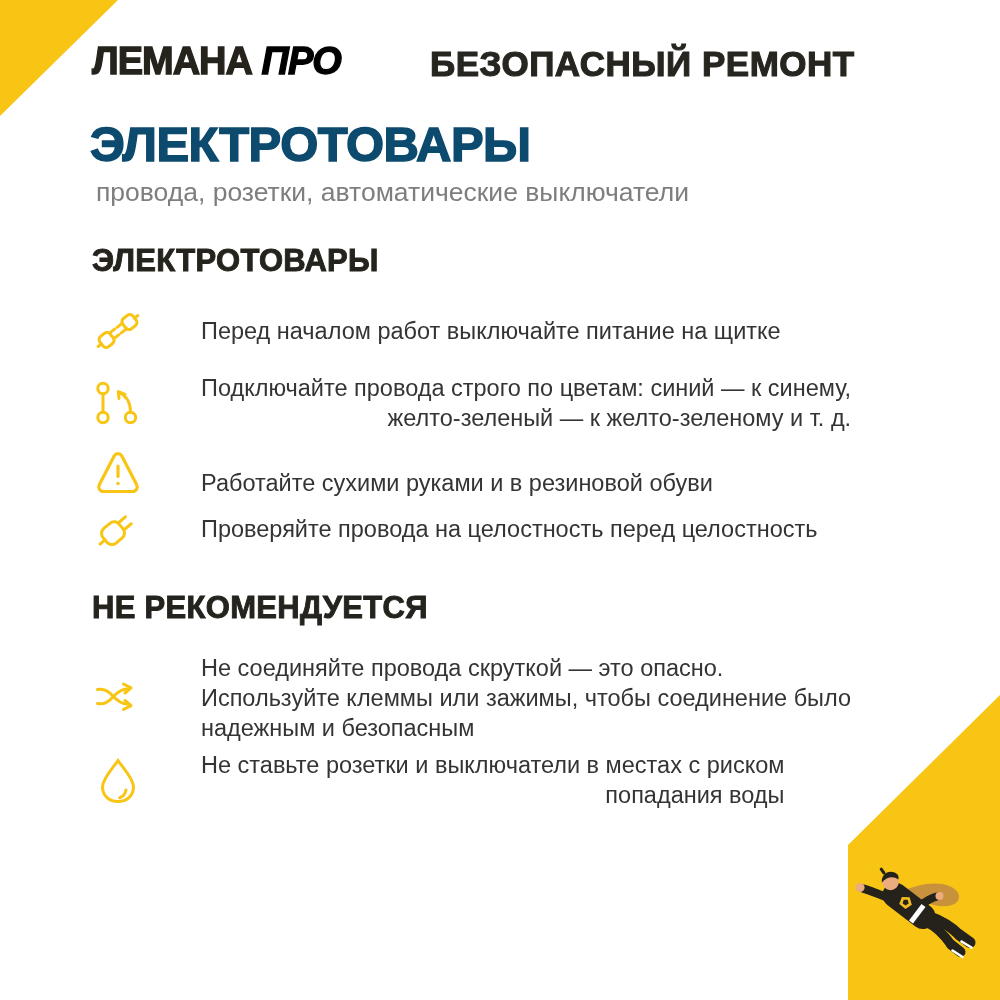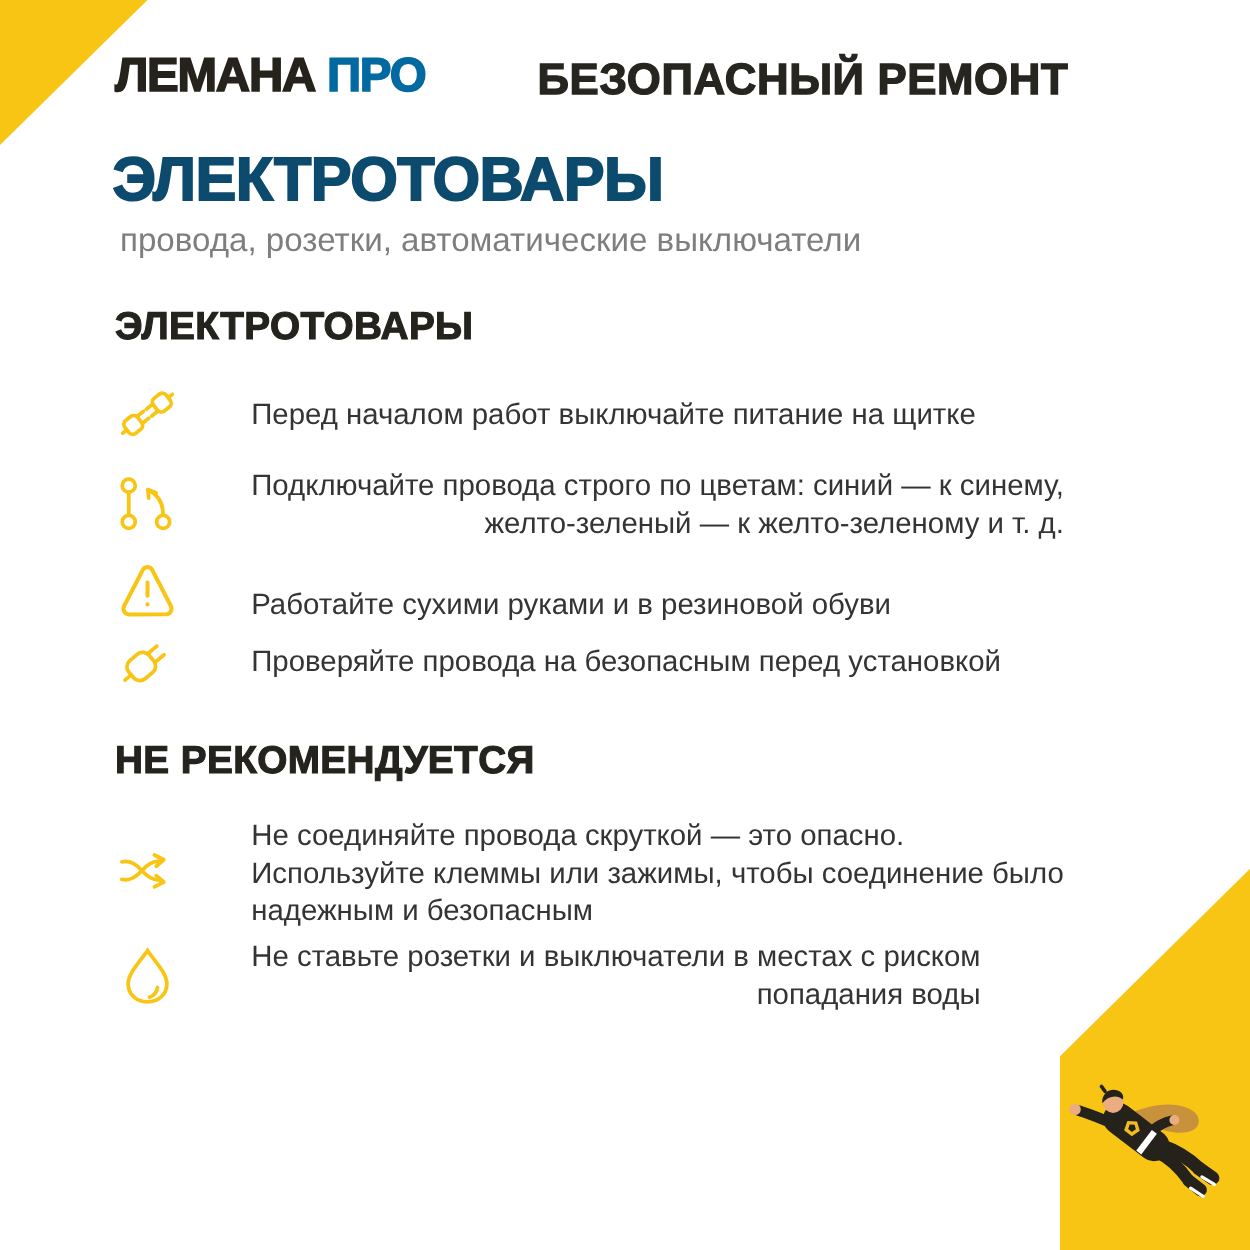--- a/index.html
+++ b/index.html
@@ -9,21 +9,21 @@
     --gray:#7E7E7E;
   }
   html,body{margin:0;padding:0;background:#e9e9e9;font-family:"Liberation Sans",sans-serif;}
   .canvas{position:relative;width:1000px;height:1000px;background:#ffffff;overflow:hidden;margin:0 auto;}
 
   .corner-tl{position:absolute;left:0;top:0;width:0;height:0;
     border-left:118px solid var(--yellow);border-bottom:116px solid transparent;}
 
   .logo{position:absolute;left:92px;top:40px;font-size:38px;font-weight:700;
     letter-spacing:-1px;color:var(--dark);-webkit-text-stroke:1.3px;white-space:nowrap;}
-  .logo .accent{color:#0369a1;-webkit-text-stroke:1.3px;}
+  .logo .accent{color:#000000;font-style:italic;-webkit-text-stroke:1.3px;}
   .header-title{position:absolute;left:430px;top:44px;font-size:35px;font-weight:700;
     color:#26251F;-webkit-text-stroke:1.1px;letter-spacing:.5px;white-space:nowrap;}
 
   .hero-title{position:absolute;left:90px;top:116px;font-size:49px;font-weight:700;
     color:#0c4a6e;-webkit-text-stroke:1.5px;letter-spacing:-.5px;white-space:nowrap;}
   .hero-subtitle{position:absolute;left:96px;top:177px;font-size:26.5px;color:var(--gray);white-space:nowrap;}
 
   .section-heading{position:absolute;left:92px;font-size:31px;font-weight:700;
     color:#24231D;-webkit-text-stroke:.9px;letter-spacing:.3px;white-space:nowrap;}
   .heading-1{top:243px;}
@@ -104,21 +104,21 @@
         <span class="icon-box">
           <svg viewBox="0 0 52 52" fill="none" stroke="#F8C514" stroke-width="3" stroke-linecap="round">
             <g transform="rotate(-40 26 26)">
      <rect x="9" y="16.5" width="21" height="19" rx="6.5"></rect>
      <line x1="30" y1="21.5" x2="39.5" y2="21.5"></line>
               <line x1="30" y1="30.5" x2="39.5" y2="30.5"></line>
      <line x1="9" y1="26" x2="2.5" y2="26"></line>
             </g>
           </svg>
         </span>
-        <div class="item-text">Проверяйте провода на безопасным перед установкой</div>
+        <div class="item-text">Проверяйте провода на целостность перед целостность</div>
       </div>
     </div>
 
   <div class="section-heading heading-2">НЕ РЕКОМЕНДУЕТСЯ</div>
   <div>
       <div class="row s2-r0">
         <span class="icon-box">
           <svg viewBox="0 0 52 52" fill="none" stroke="#F8C514" stroke-width="3" stroke-linecap="round" stroke-linejoin="round">
      <path d="M5.5 17.5 C 12 16, 16.5 19, 21 24 C 25.5 29, 30 32.5, 36 32"></path>
      <path d="M5.5 31.5 C 12 33, 16.5 30, 21 25 C 25.5 20, 30 16.5, 36 17"></path>

